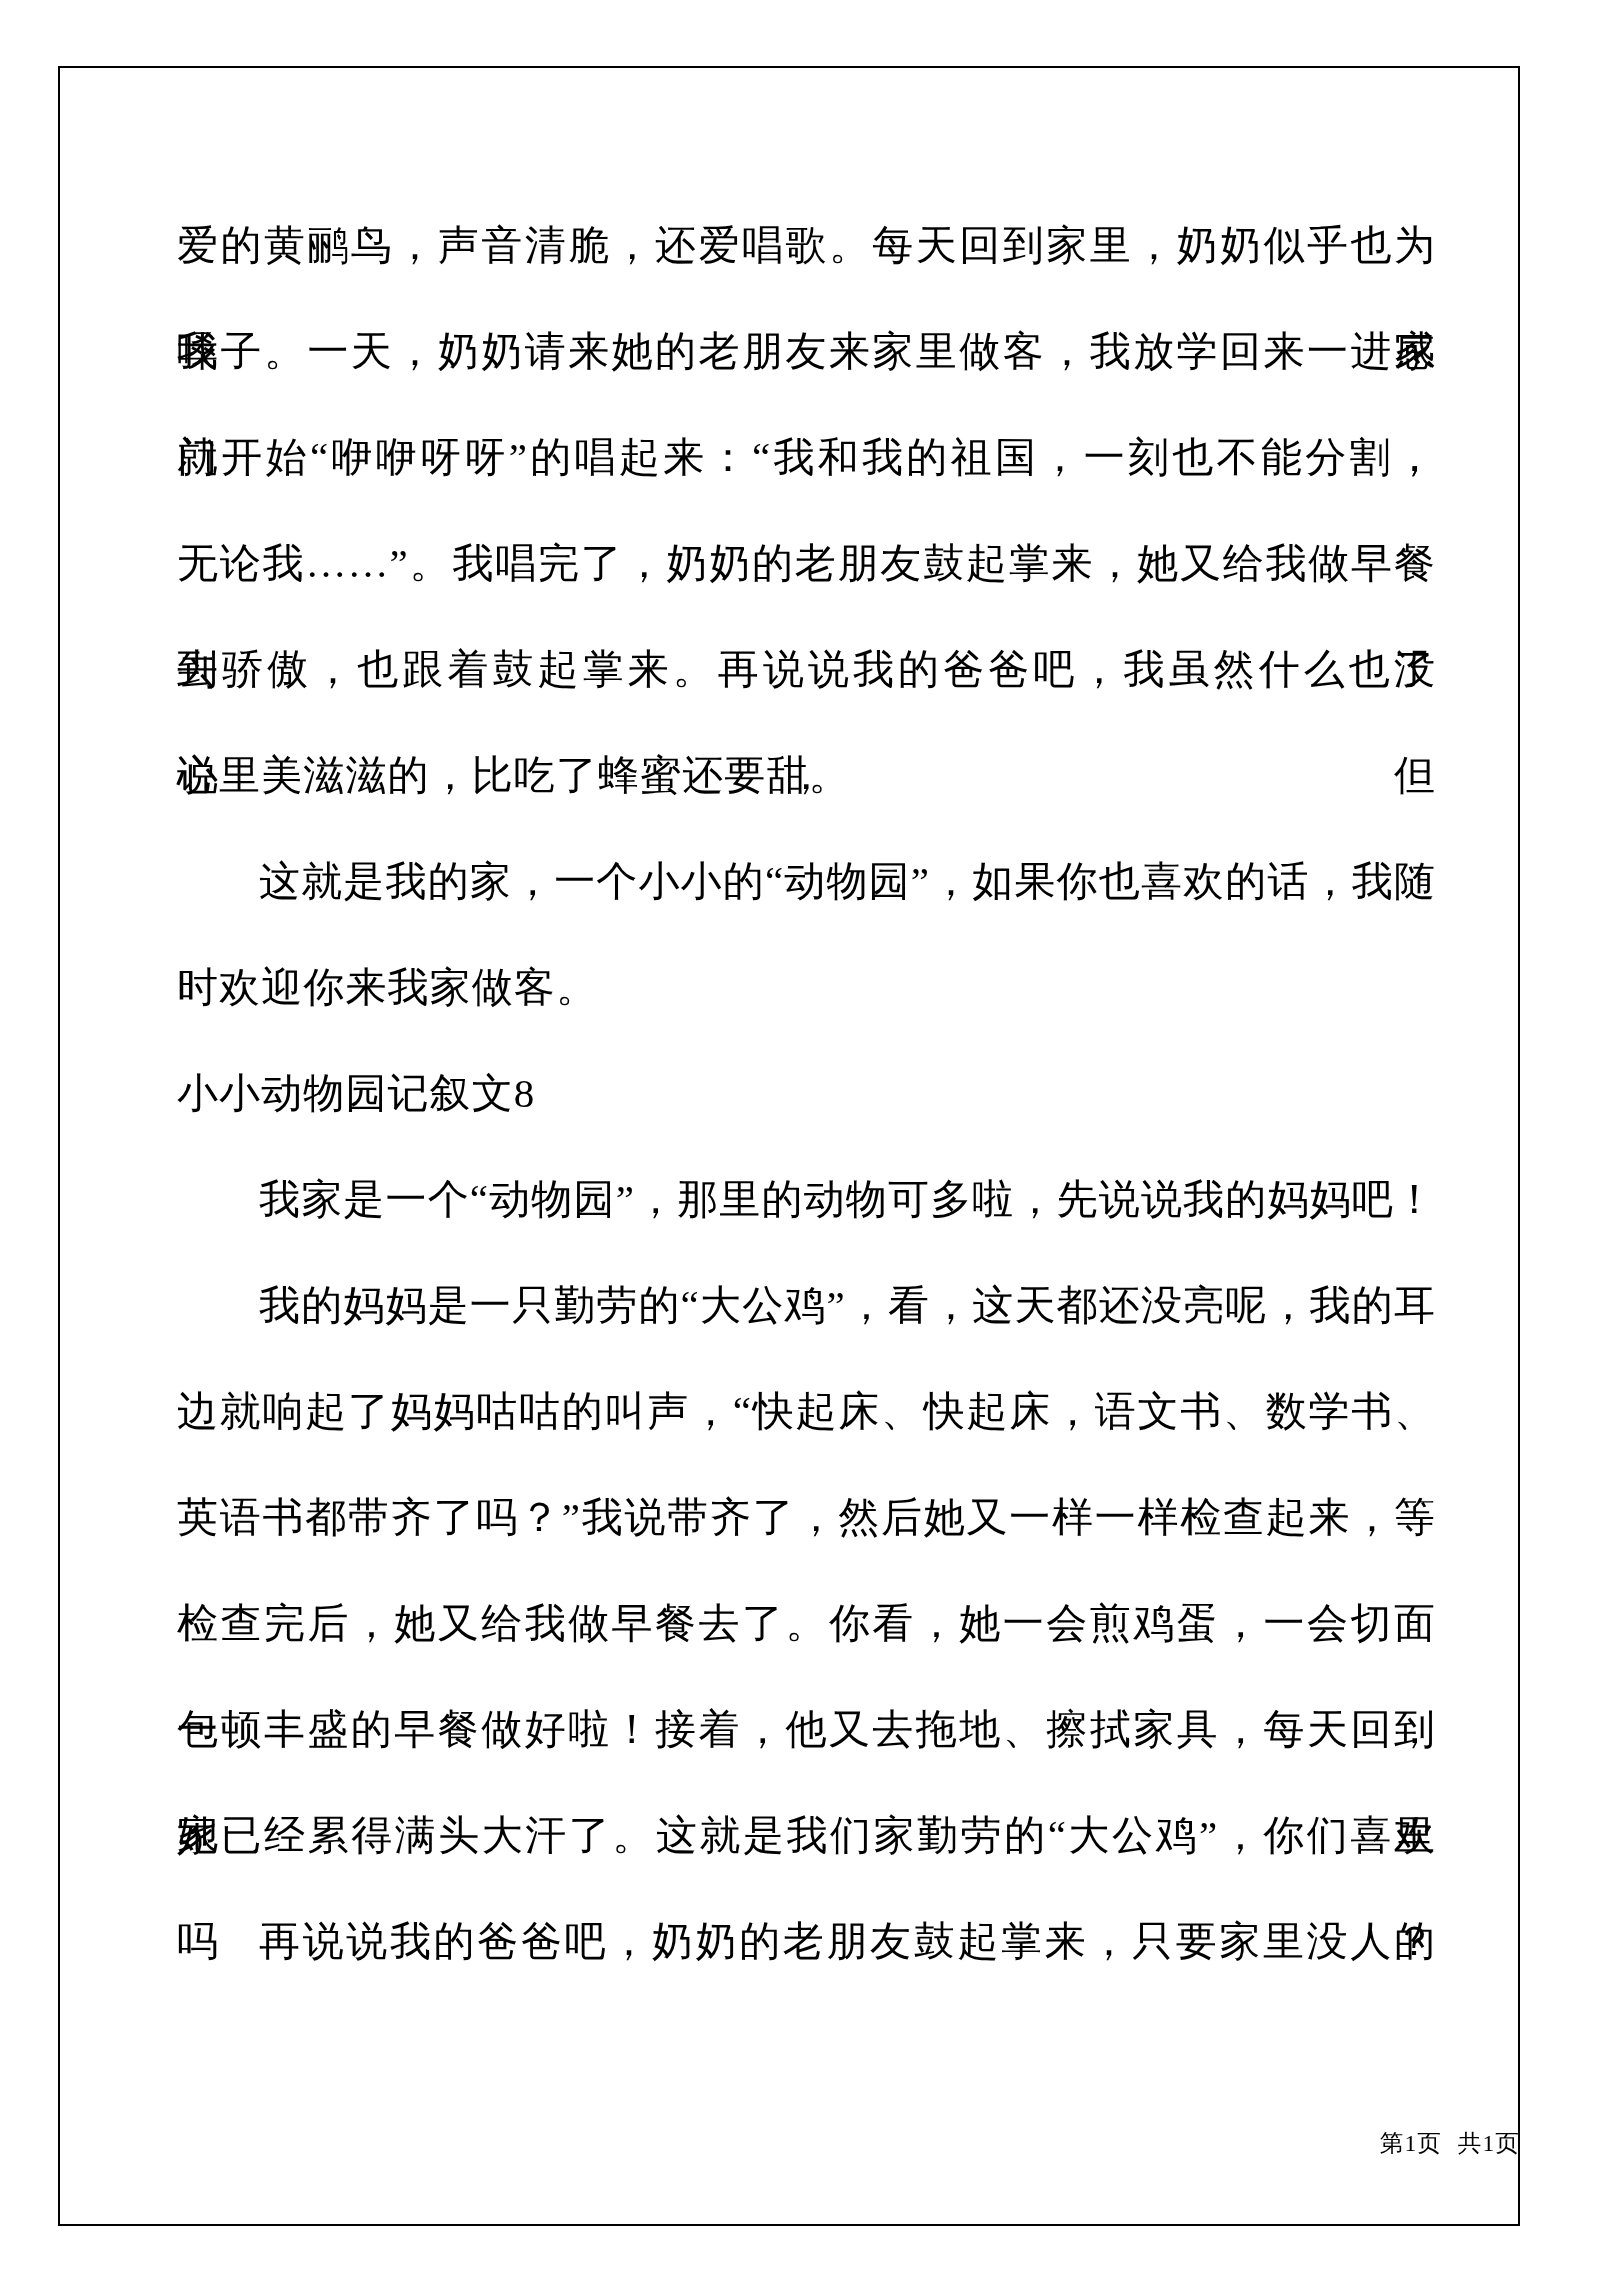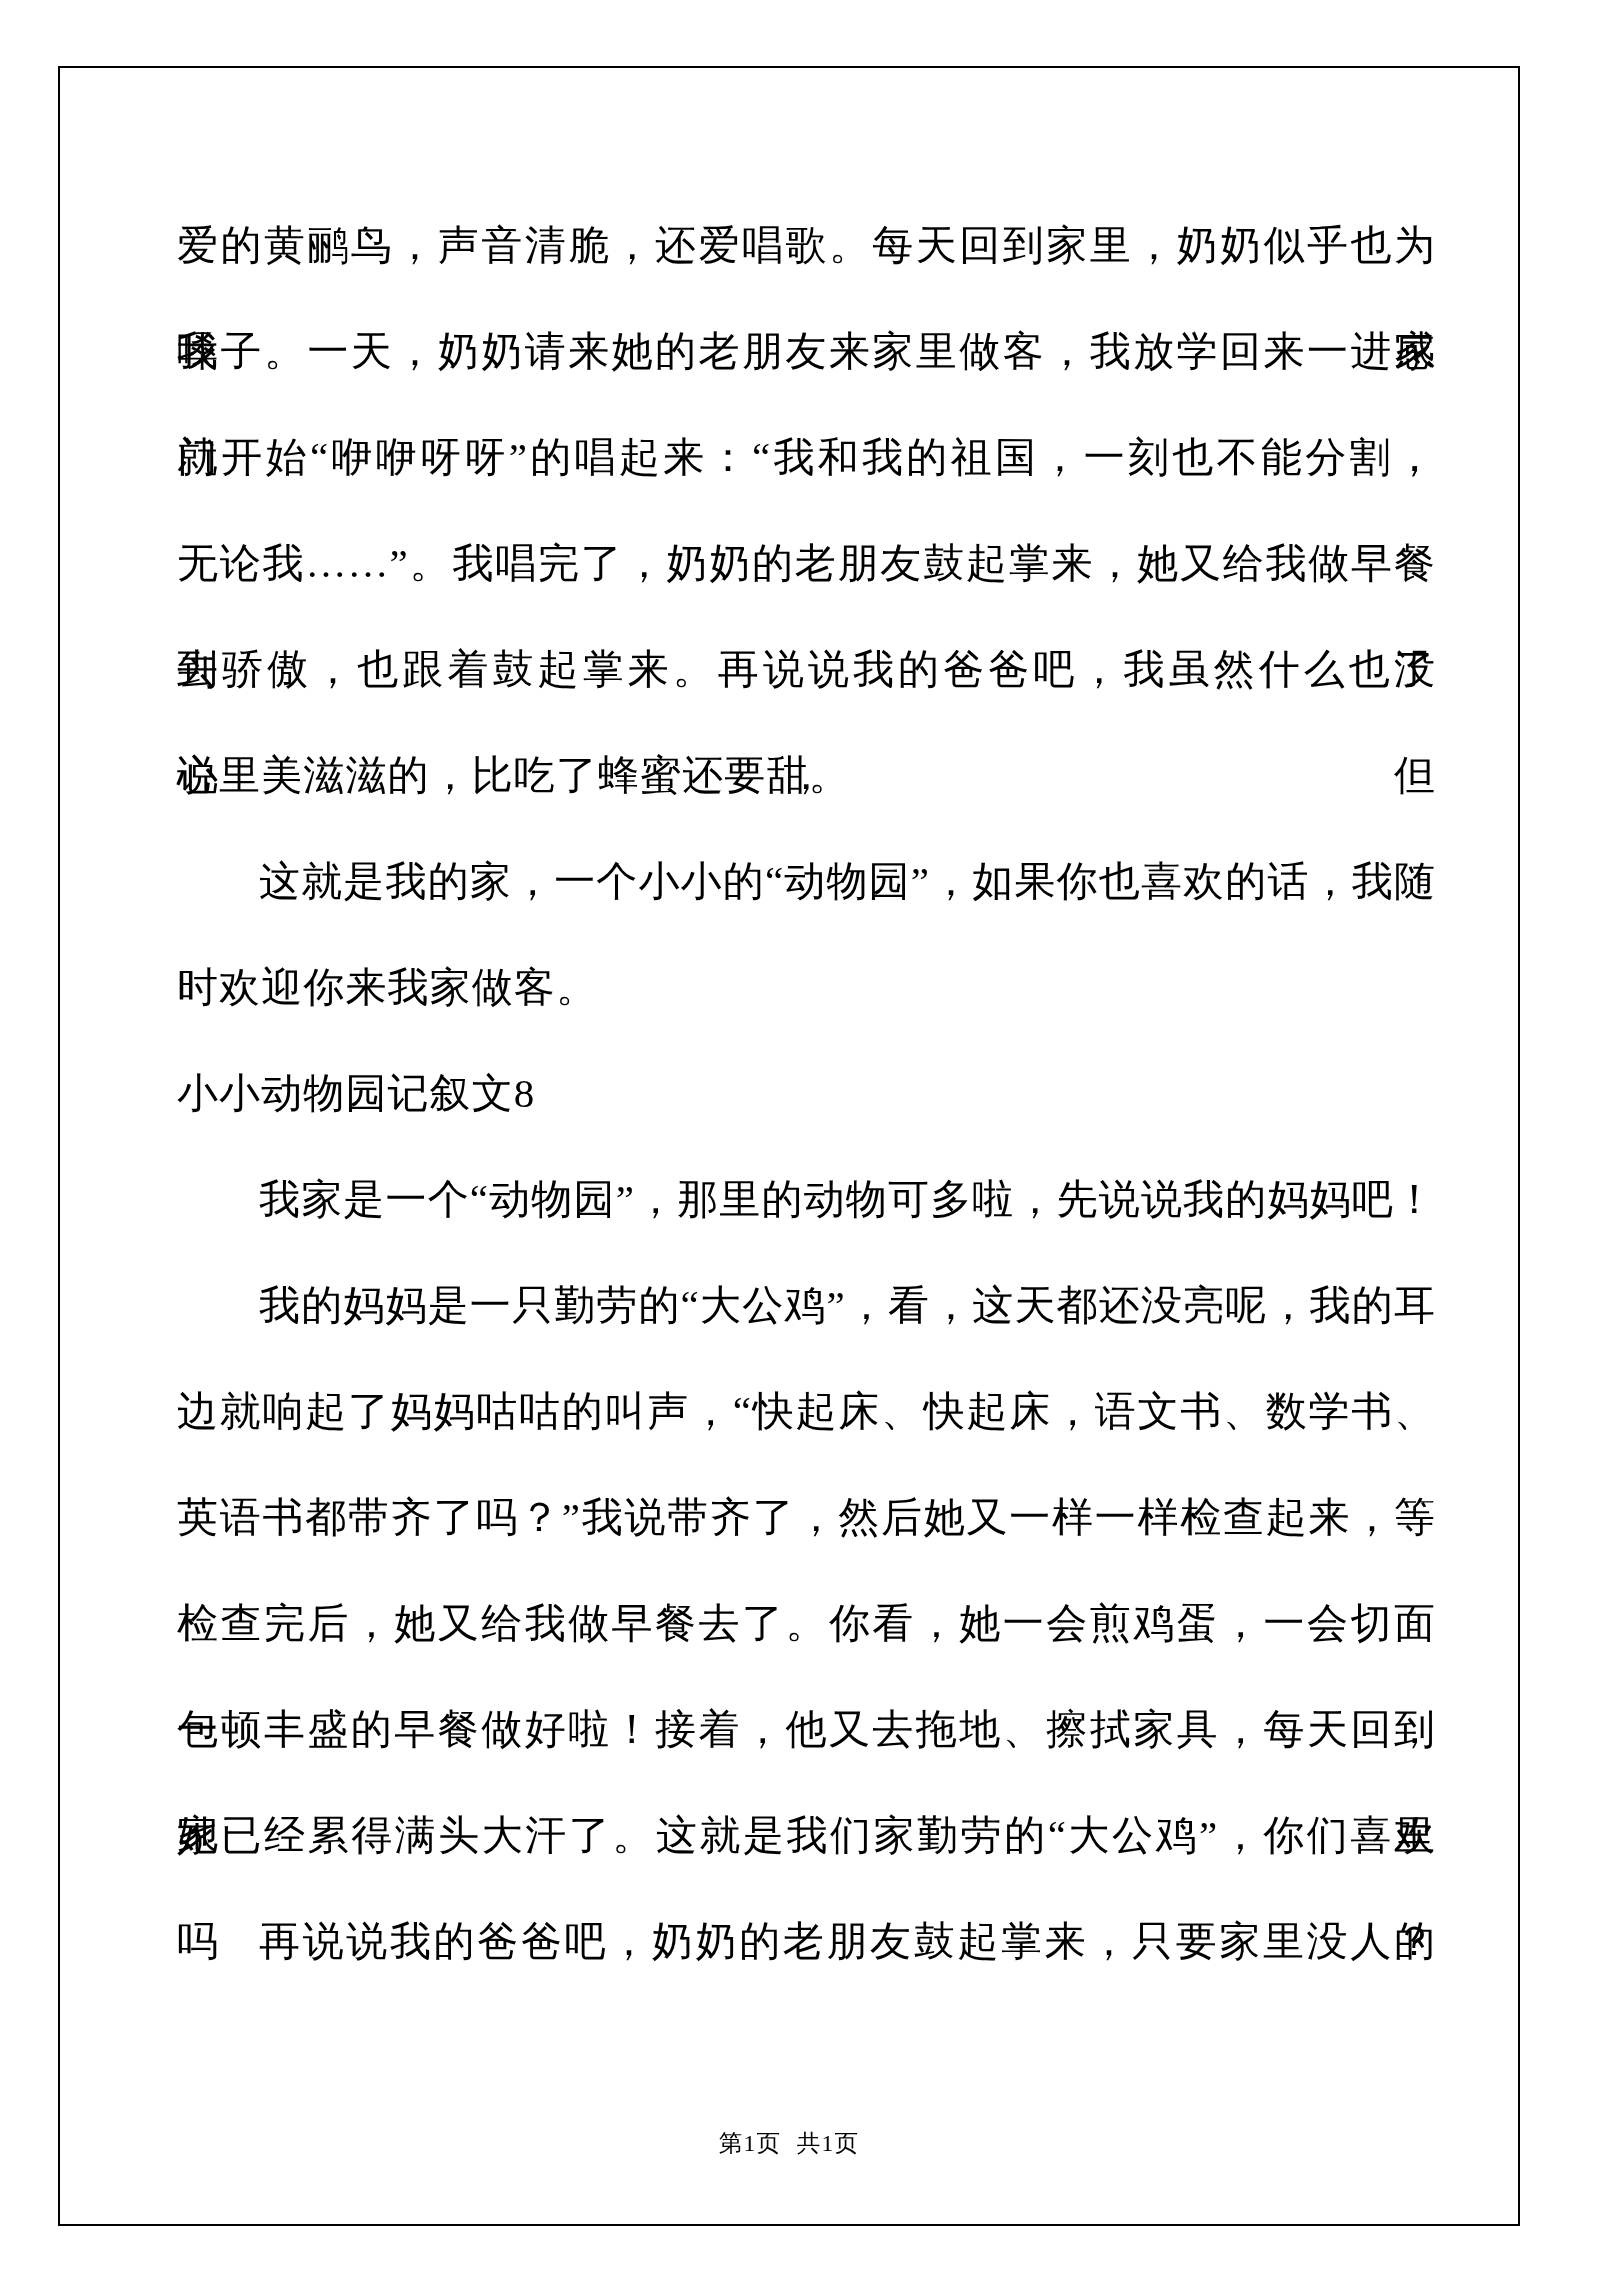--- a/index.html
+++ b/index.html
@@ -45,21 +45,21 @@
     text-justify: inter-character;
   }
   .indent {
     text-indent: 2em;
   }
   .footer {
     position: absolute;
     left: 58px;
     top: 2126px;
     width: 1462px;
-    text-align: center;
+    text-align: right;
     font-size: 23.6px;
     line-height: 34px;
     letter-spacing: 1.1px;
     color: #000000;
   }
   .footer .gap {
     display: inline-block;
     width: 15.7px;
   }
 </style>

